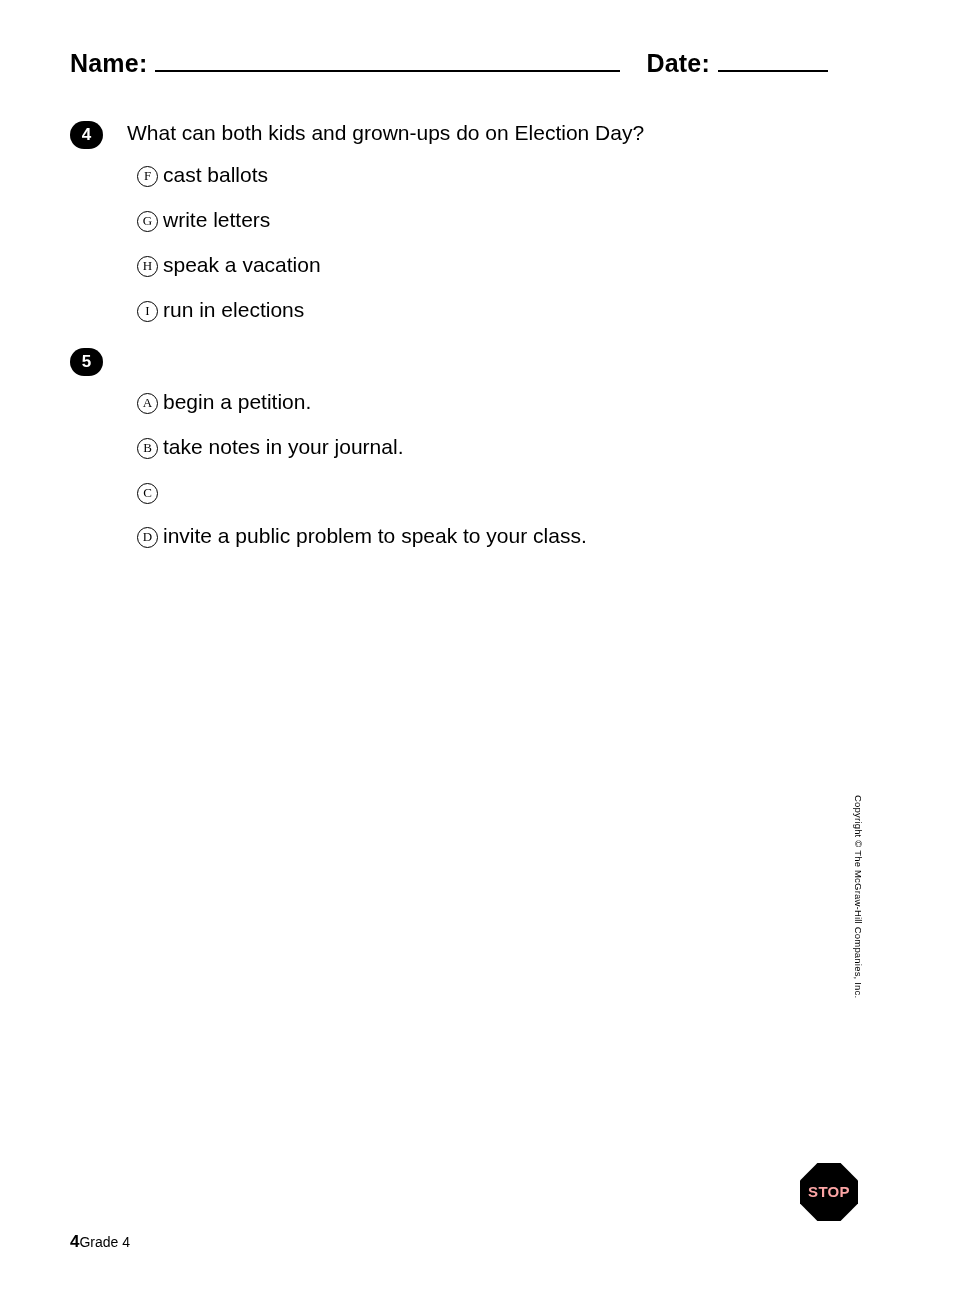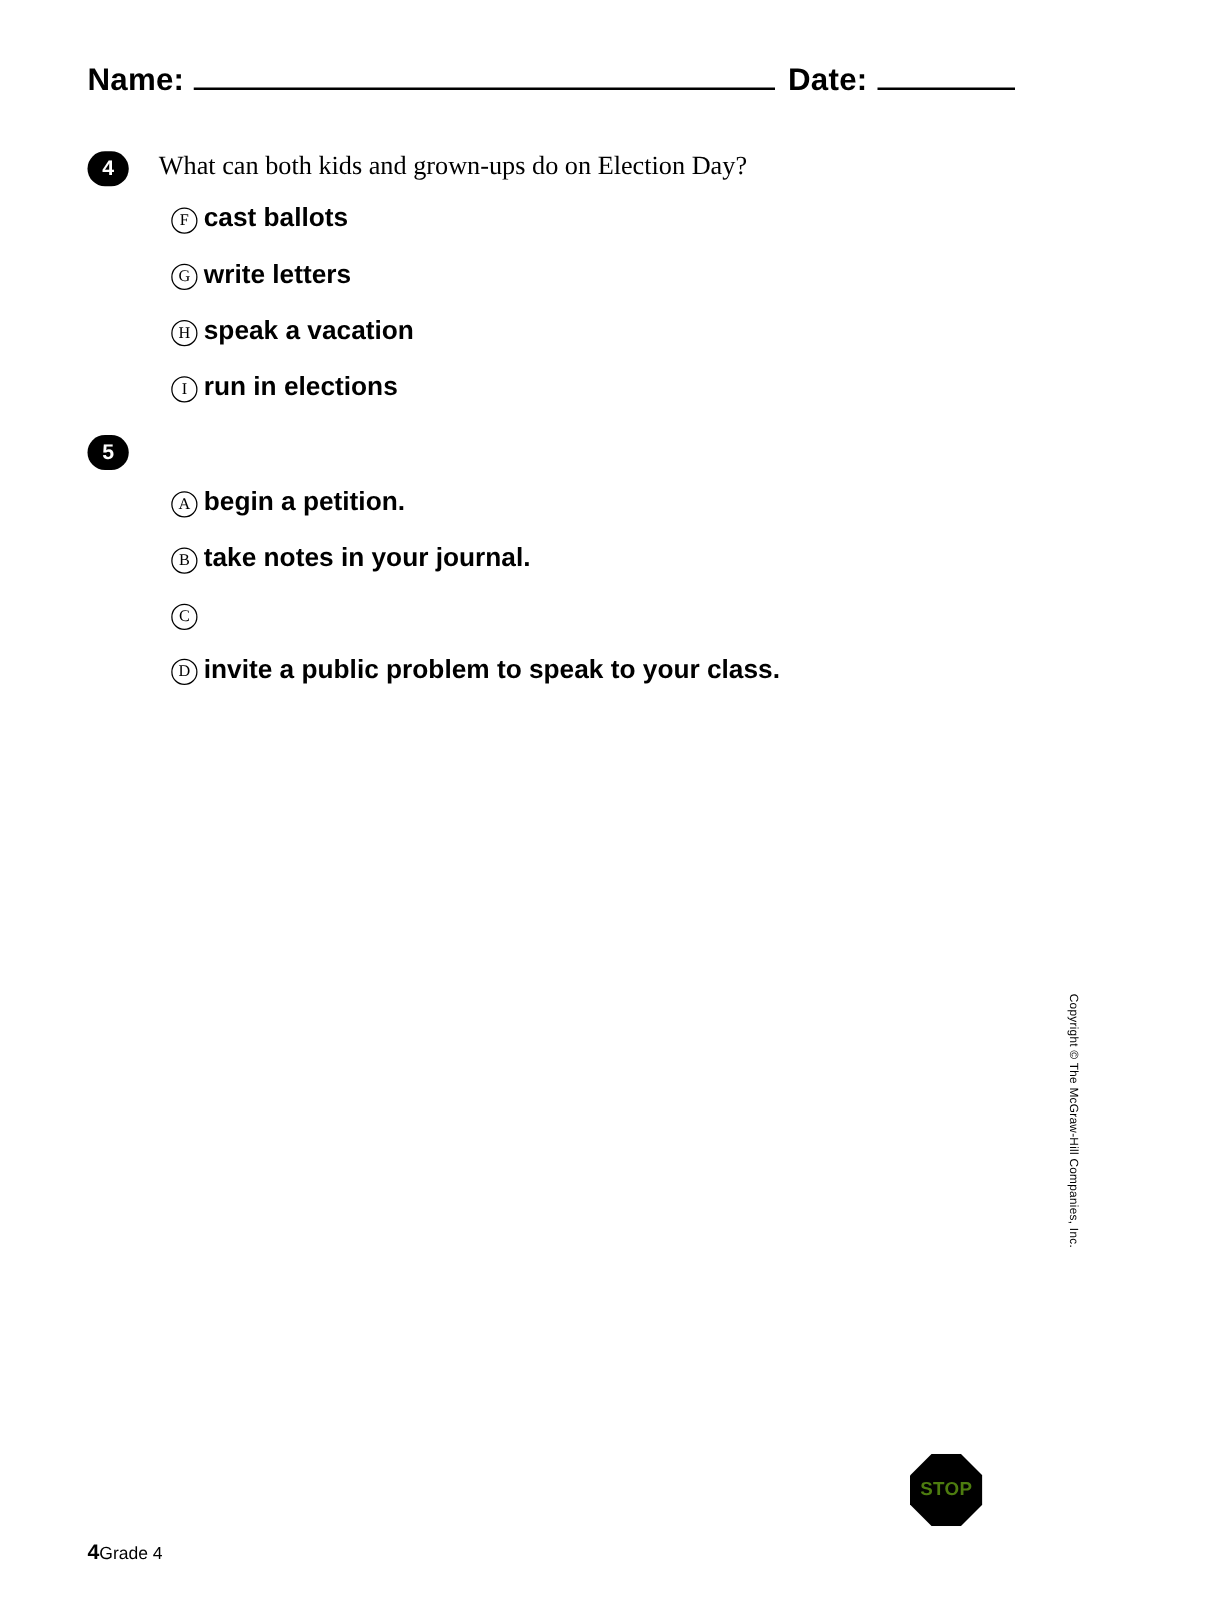--- a/index.html
+++ b/index.html
@@ -36,21 +36,21 @@
   }
   .rule {
     border-bottom: 2px solid #000;
     height: 22px;
   }
   .name-rule {
     width: 465px;
     margin-left: 8px;
   }
   .date-label {
-    margin-left: 10px;
+    margin-left: 26px;
   }
   .date-rule {
     width: 110px;
     margin-left: 8px;
   }
 
   
   .question {
     position: absolute;
     left: 70px;
@@ -75,21 +75,20 @@
     font-size: 17px;
     font-weight: bold;
     text-align: center;
     line-height: 28px;
   }
   .q-text {
     margin-left: 57px;
     font-size: 21px;
     line-height: 29px;
     max-width: 580px;
-    font-family: Liberation Serif, serif;
   }
 
   .choices {
     margin-left: 57px;
     margin-top: 10px;
   }
   .choice {
     display: flex;
     align-items: flex-start;
     margin-bottom: 19px;
@@ -104,45 +103,44 @@
     font-size: 13px;
     line-height: 18px;
     text-align: center;
     margin-top: 4px;
     font-family: "Liberation Serif", serif;
   }
   .choice-text {
     font-size: 21px;
     line-height: 26px;
     margin-left: 5px;
-    font-weight: bold;
   }
 
   
   .copyright {
     position: absolute;
     left: 864px;
     top: 795px;
     font-size: 9.5px;
     letter-spacing: 0.2px;
     white-space: nowrap;
     transform: rotate(90deg);
     transform-origin: 0 0;
   }
 
   
   .stop {
     position: absolute;
-    left: 728px;
+    left: 800px;
     top: 1163px;
     width: 58px;
     height: 58px;
     background: #000;
     clip-path: polygon(30% 0%, 70% 0%, 100% 30%, 100% 70%, 70% 100%, 30% 100%, 0% 70%, 0% 30%);
-    color: #4d7c0f;
+    color: #fca5a5;
     font-size: 15px;
     font-weight: bold;
     text-align: center;
     line-height: 58px;
     letter-spacing: 0.3px;
   }
 
   
   .footer {
     position: absolute;

